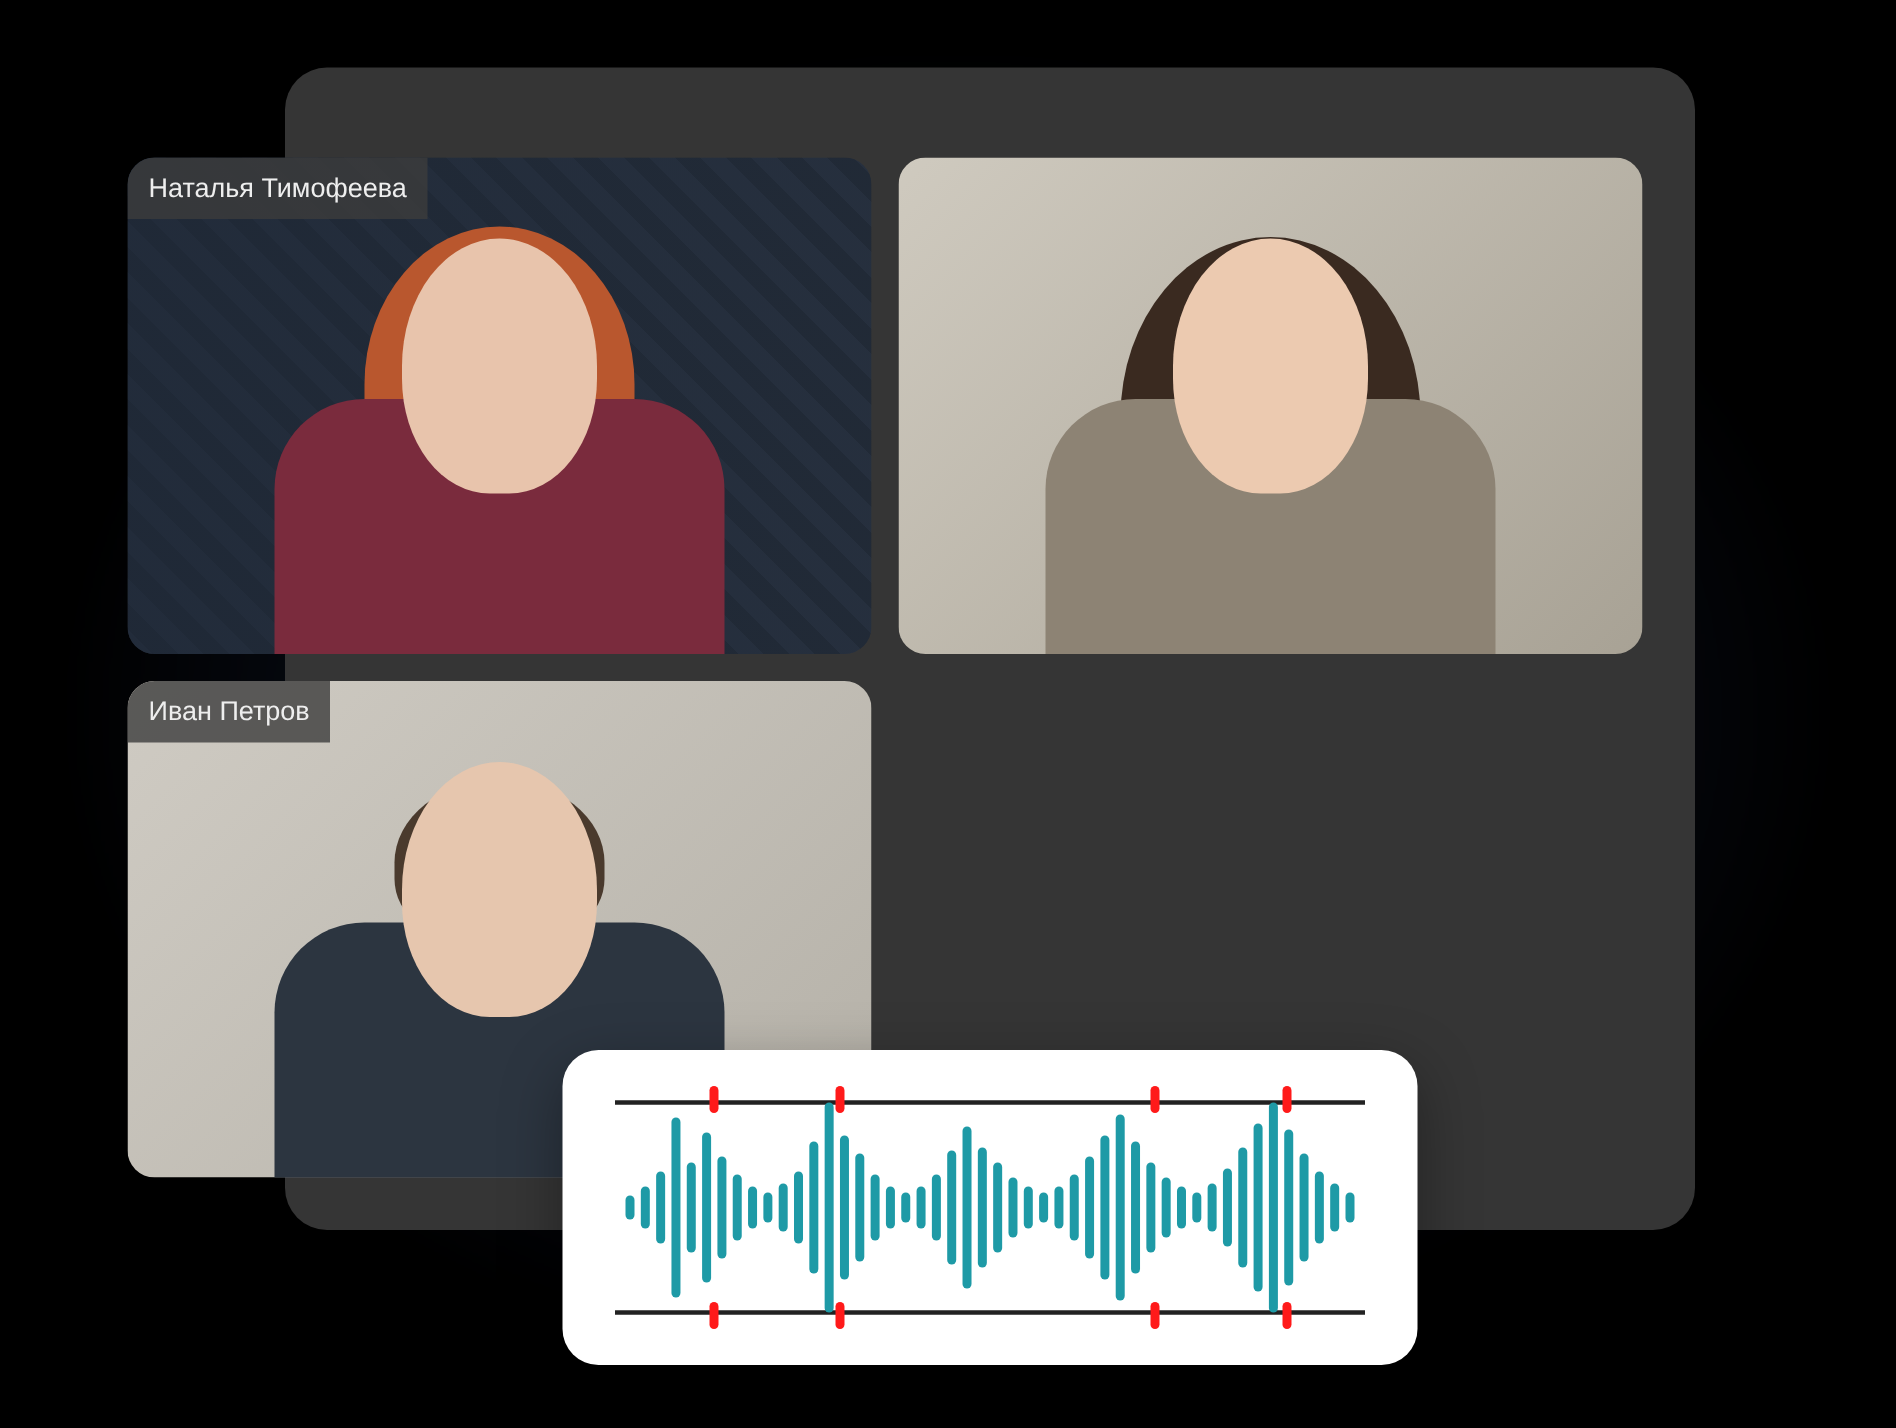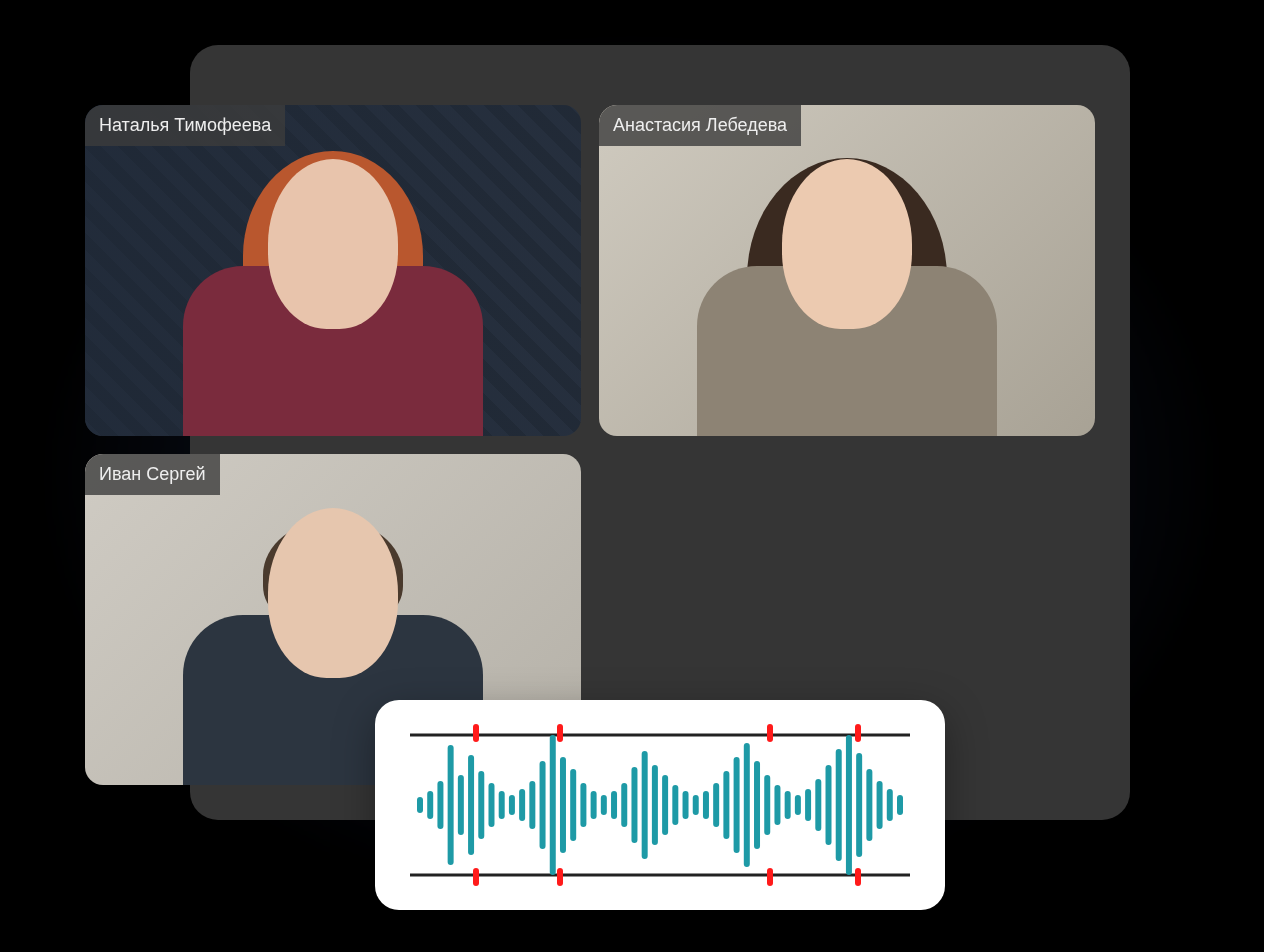--- a/index.html
+++ b/index.html
@@ -150,29 +150,28 @@
     <div class="body"></div>
     <div class="name">Наталья Тимофеева</div>
   </div>
 
 
   <div class="tile p3">
     <div class="scene"></div>
     <div class="hair"></div>
     <div class="head"></div>
     <div class="body"></div>
-    <div class="name">Анастасия Лебедева</div>
   </div>
 
   <div class="tile p4">
     <div class="scene"></div>
     <div class="hair"></div>
     <div class="head"></div>
     <div class="body"></div>
-    <div class="name">Иван Сергей</div>
+    <div class="name">Иван Петров</div>
   </div>
 
 </div>
 
 <div class="wavecard">
   <svg id="wavesvg" width="540" height="210">
       <line x1="20" y1="35" x2="520" y2="35" stroke="#222222" stroke-width="3"></line>
       <line x1="20" y1="175" x2="520" y2="175" stroke="#222222" stroke-width="3"></line>
       <rect x="83" y="24" width="6" height="18" rx="3" fill="#ff1a1a"></rect>
       <rect x="83" y="168" width="6" height="18" rx="3" fill="#ff1a1a"></rect>

